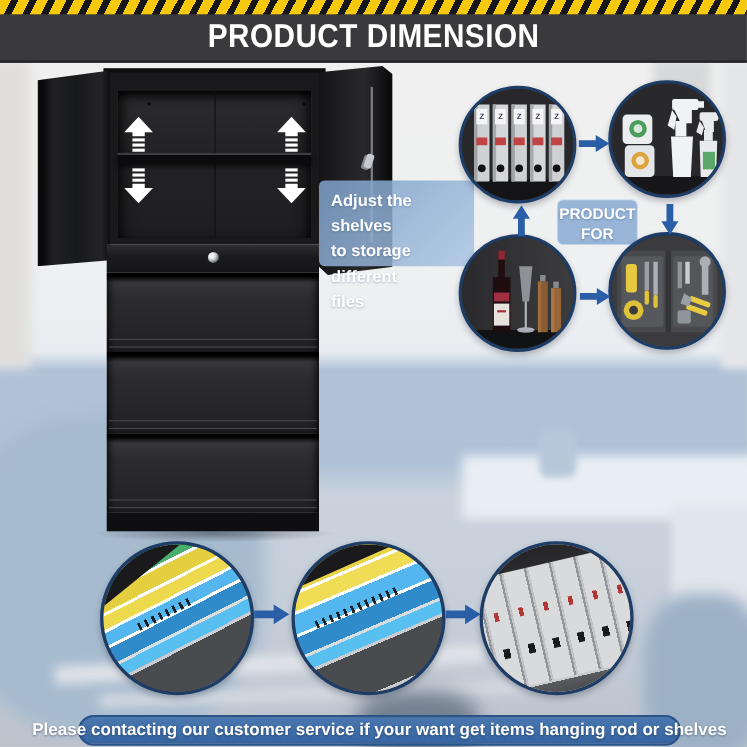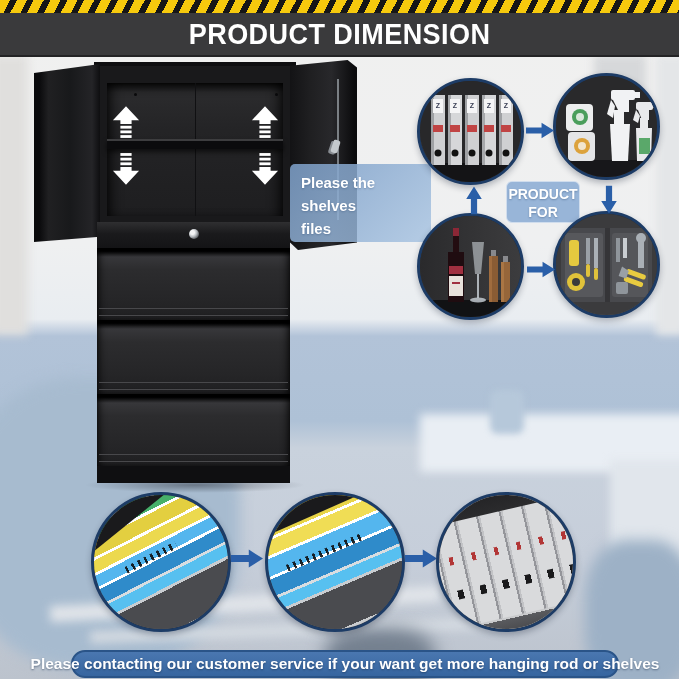--- a/index.html
+++ b/index.html
@@ -230,21 +230,22 @@
 
   <div class="cab cab-rail">
     <div class="keyhole"></div>
   </div>
   <div class="cab drawer d1"></div>
   <div class="cab drawer d2"></div>
   <div class="cab drawer d3"></div>
   <div class="cab cab-base"></div>
 
   <div class="callout co-shelves">
-    <div>Please the shelves</div>
+    <div>Adjust the shelves</div>
+    <div>to storage different</div>
     <div>files</div>
   </div>
   <div class="suitable">
     <div>PRODUCT</div>
     <div>FOR</div>
   </div>
 
   <div class="circle c-sm c1">
     <svg width="101" height="101" viewBox="0 0 101 101">
       <rect width="101" height="101" fill="#28282a"></rect>
@@ -410,16 +411,16 @@
   <div class="circle c-lg cC">
     <div class="organizers">
       <div class="org-top"></div>
       <div class="org-red"></div>
       <div class="org-holes"></div>
       <div class="org-bottom"></div>
     </div>
   </div>
 
   <div class="footer-pill">
-    <span>Please contacting our customer service if your want get more hanging rod or shelves</span>
+    <span>Please contacting our customer service if your want get items hanging rod or shelves</span>
   </div>
 
 </div>
 
 </body></html>

